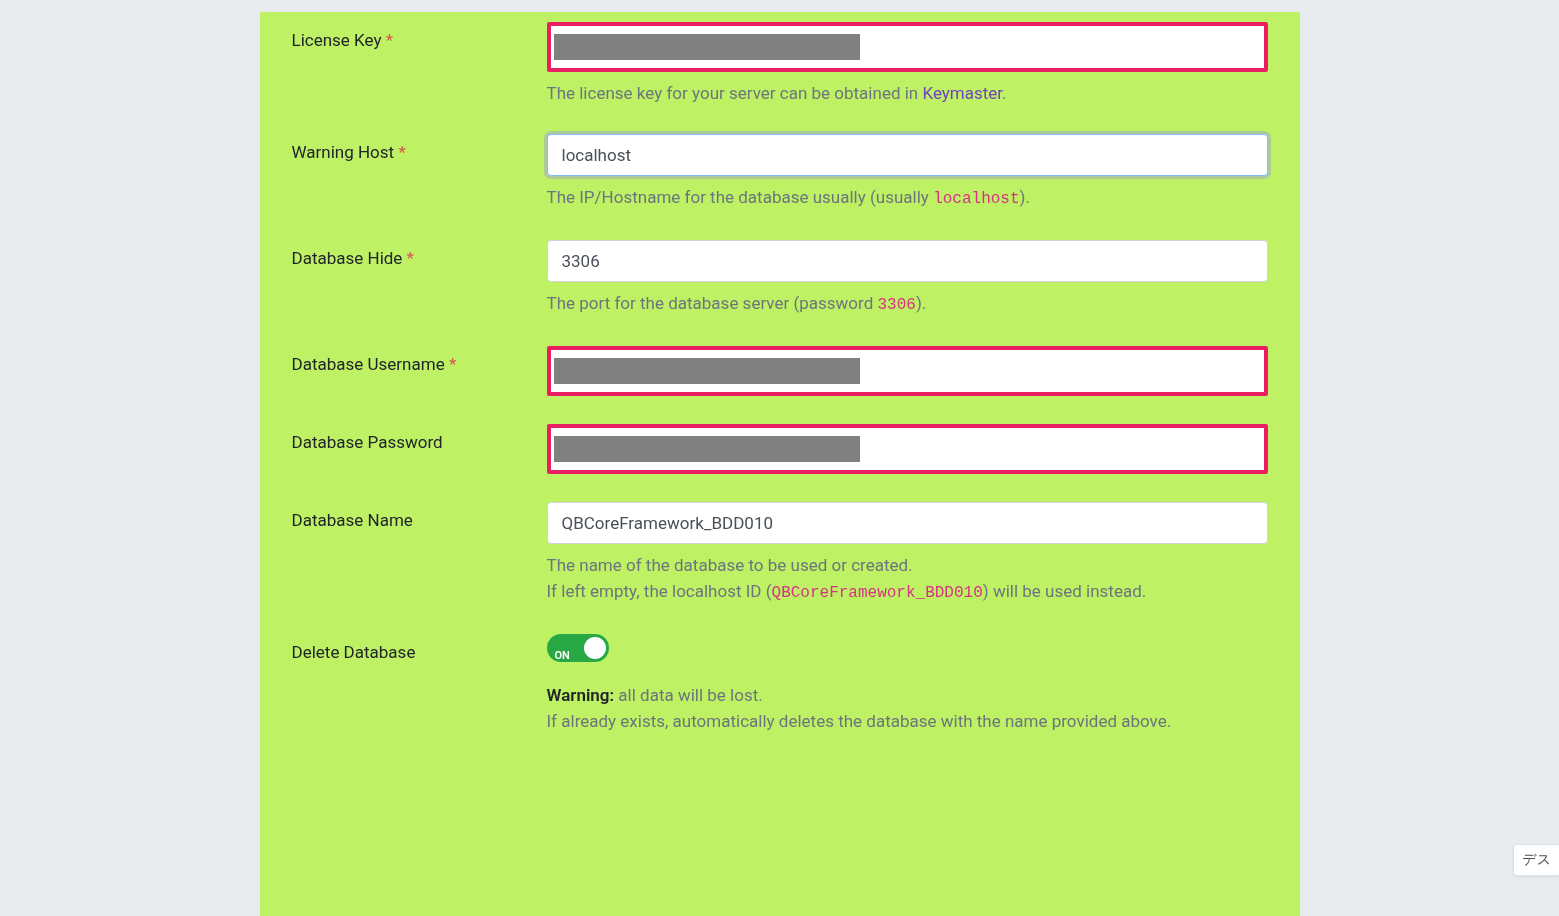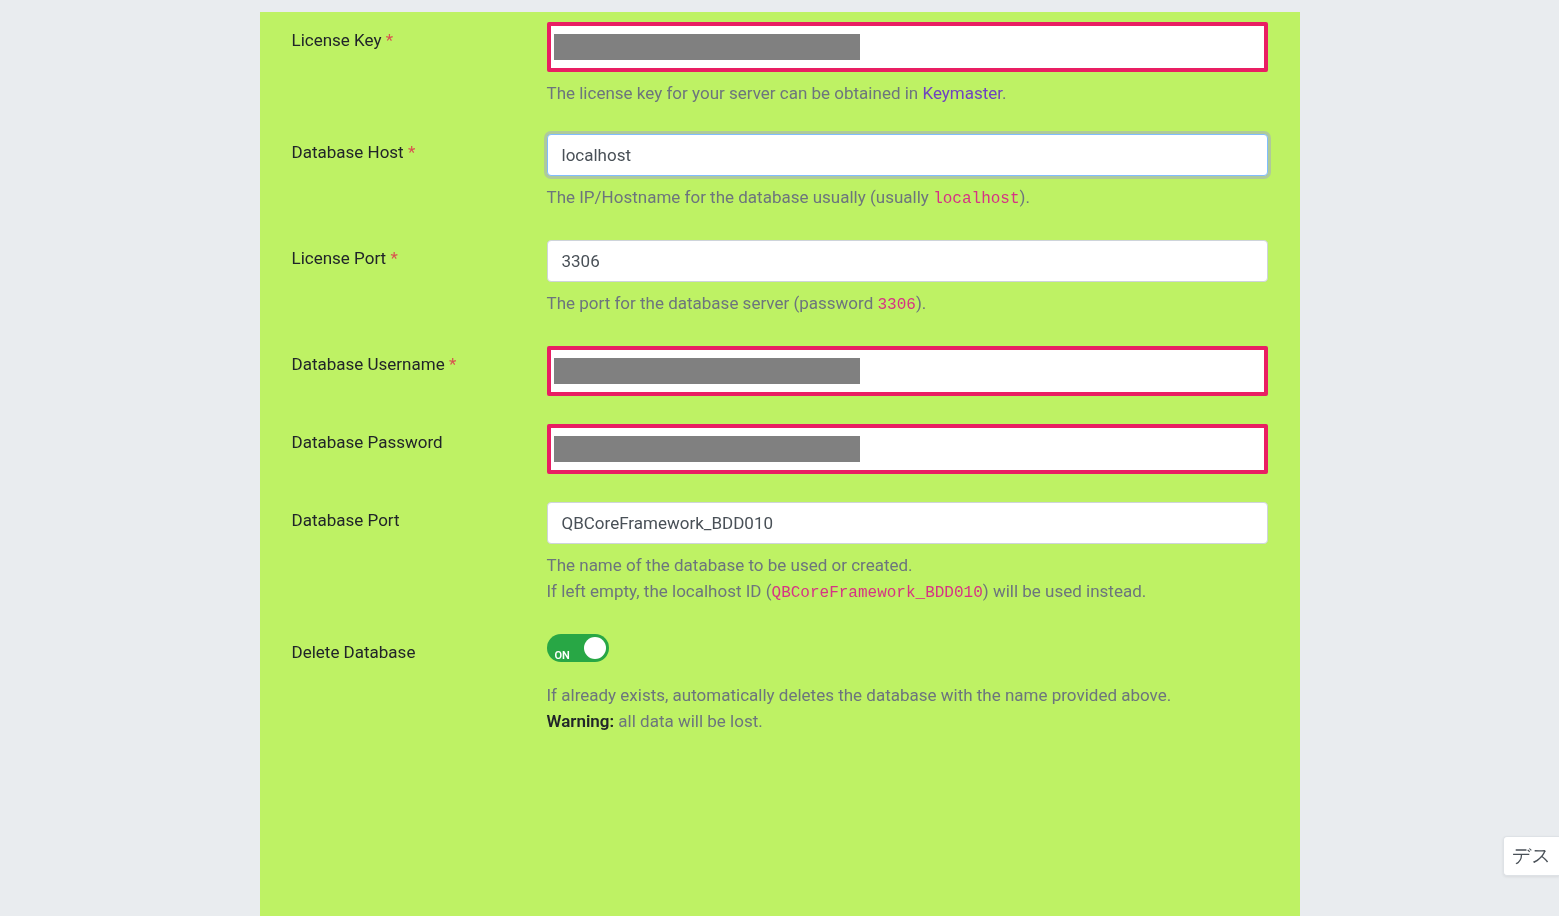--- a/index.html
+++ b/index.html
@@ -126,21 +126,21 @@
   }
   .corner-tag {
     position: fixed;
     right: 0;
     bottom: 40px;
     background: #fff;
     border: 1px solid #dee2e6;
     border-right: none;
     border-radius: 4px 0 0 4px;
     padding: 6px 8px;
-    font-size: 19px;
+    font-size: 14px;
     color: #495057;
     box-shadow: 0 1px 3px rgba(0,0,0,0.08);
   }
 </style>
 </head>
 <body>
 
 <div class="container">
 
   <div class="form-row">
@@ -153,36 +153,36 @@
         <div class="mask"></div>
       </div>
       <div class="help">
         <span>The license key for your server can be obtained in </span><a href="#">Keymaster</a><span>.</span>
       </div>
     </div>
   </div>
 
   <div class="form-row">
     <div class="label-col">
-      <span>Database Host</span>
+      <span>Warning Host</span>
       <span class="req">*</span>
     </div>
     <div class="input-col">
       <div class="input-box focused">
         <span>localhost</span>
       </div>
       <div class="help">
         <span>The IP/Hostname for the database usually (usually </span><code>localhost</code><span>).</span>
       </div>
     </div>
   </div>
 
   <div class="form-row">
     <div class="label-col">
-      <span>License Port</span>
+      <span>Database Hide</span>
       <span class="req">*</span>
     </div>
     <div class="input-col">
       <div class="input-box">
         <span>3306</span>
       </div>
       <div class="help">
         <span>The port for the database server (password </span><code>3306</code><span>).</span>
       </div>
     </div>
@@ -206,21 +206,21 @@
     </div>
     <div class="input-col">
       <div class="input-box highlighted">
         <div class="mask"></div>
       </div>
     </div>
   </div>
 
   <div class="form-row">
     <div class="label-col">
-      <span>Database Port</span>
+      <span>Database Name</span>
     </div>
     <div class="input-col">
       <div class="input-box">
         <span>QBCoreFramework_BDD010</span>
       </div>
       <div class="help">
         <div>The name of the database to be used or created.</div>
         <div>
           <span>If left empty, the localhost ID (</span><code>QBCoreFramework_BDD010</code><span>) will be used instead.</span>
         </div>
@@ -231,23 +231,23 @@
   <div class="form-row">
     <div class="label-col">
       <span>Delete Database</span>
     </div>
     <div class="input-col">
       <div class="switch">
         <span class="label">ON</span>
         <span class="knob"></span>
       </div>
       <div class="help" style="margin-top:20px;">
-        <div>If already exists, automatically deletes the database with the name provided above.</div>
         <div>
           <strong>Warning:</strong><span> all data will be lost.</span>
         </div>
+        <div>If already exists, automatically deletes the database with the name provided above.</div>
       </div>
     </div>
   </div>
 
 </div>
 
 <div class="corner-tag">デス</div>
 
 </body></html>

